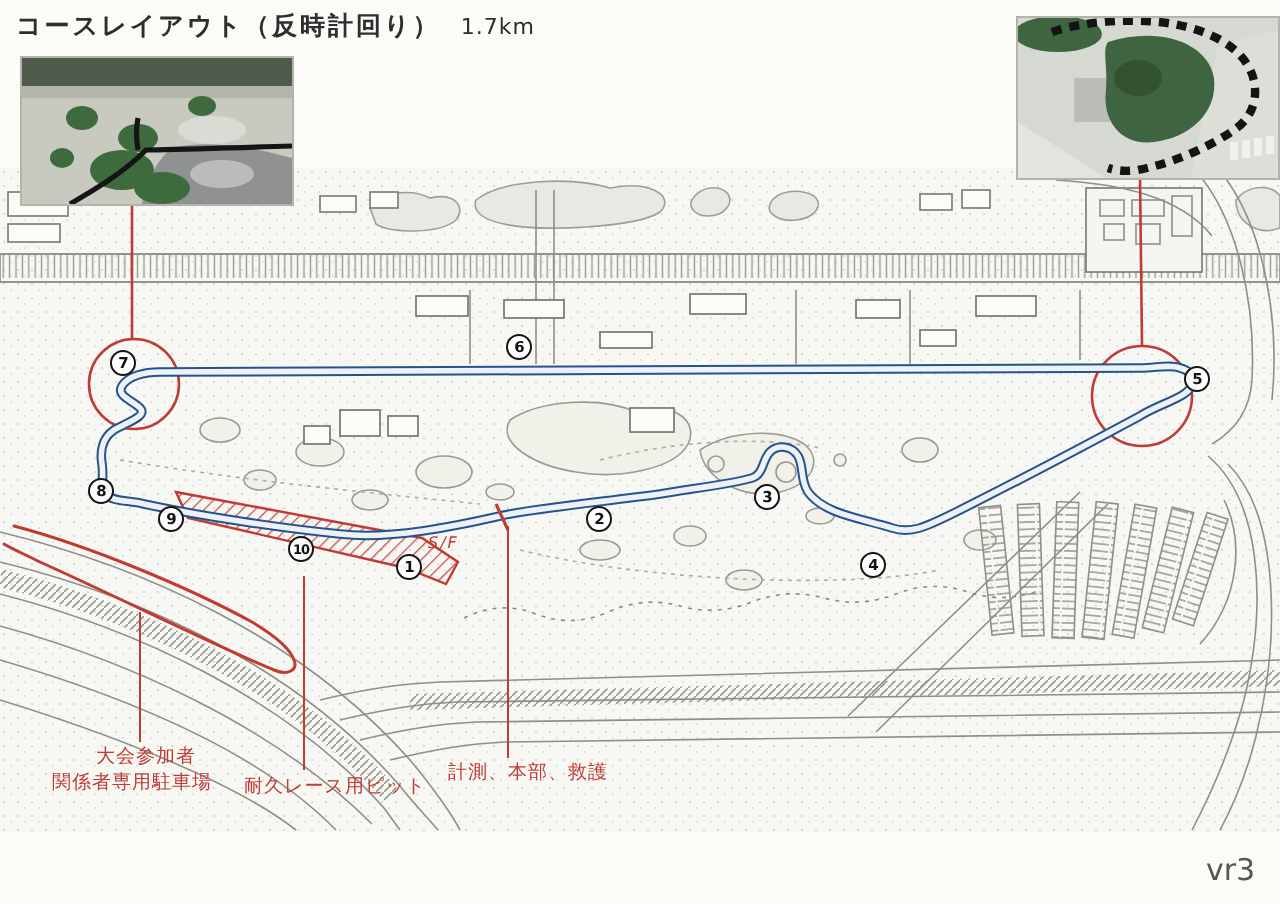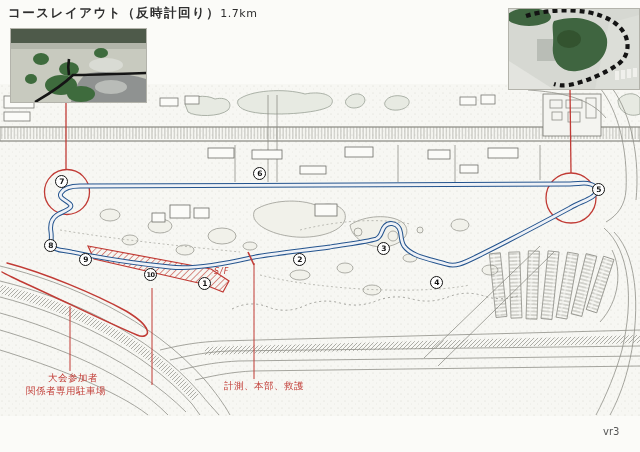--- a/index.html
+++ b/index.html
@@ -1,32 +1,32 @@
 <!DOCTYPE html>
 <html><head>
 <meta charset="utf-8">
 <style>
   html,body{margin:0;padding:0;background:#e9e9e6}
   .page{position:relative;width:640px;height:452px;background:#fbfbf8;overflow:hidden;
         font-family:"DejaVu Sans","Liberation Sans",sans-serif}
   .map-svg{position:absolute;left:0;top:0}
-  .title-row{position:absolute;left:8px;top:5px;display:flex;align-items:baseline;gap:0;color:#2e2e2e}
+  .title-row{position:absolute;left:8px;top:5px;display:flex;align-items:baseline;gap:10px;color:#2e2e2e}
   .title-main{font-size:12.5px;font-weight:600;letter-spacing:1.5px}
   .title-dist{font-size:11px;font-weight:400;letter-spacing:.5px}
   .photo{position:absolute;border:1px solid #b3b3ab}
   .photo-left{left:10px;top:28px;width:135px;height:73px}
   .photo-right{left:508px;top:8px;width:130px;height:80px}
   .marker{position:absolute;width:13px;height:13px;box-sizing:border-box;border:1.4px solid #141414;
           border-radius:50%;background:rgba(255,255,255,.93);display:flex;align-items:center;
           justify-content:center;font-size:7.5px;font-weight:700;color:#111;letter-spacing:-.5px}
   .red-label{position:absolute;color:#c13b35;font-size:9.5px;white-space:nowrap;letter-spacing:.5px}
   .sf-label{position:absolute;color:#c13b35;font-size:8px;font-weight:400;font-style:italic;letter-spacing:1px}
   .staff-note{position:absolute;left:14px;top:420px;font-size:10.5px;color:#222;
               border-bottom:1px solid #4a4a4a;padding:0 14px 2px 2px;letter-spacing:.5px}
-  .version{position:absolute;left:603px;top:426px;font-size:10px;color:#565656}
+  .version{position:absolute;left:603px;top:426px;font-size:15px;color:#565656}
 </style>
 </head>
 <body>
 
 <div class="page">
 
   <svg class="map-svg" width="640" height="452" viewBox="0 0 640 452">
     <defs>
       <pattern id="dots" width="7" height="7" patternUnits="userSpaceOnUse">
         <circle cx="2" cy="2" r="0.55" fill="#b9b9b2"></circle>
@@ -249,17 +249,18 @@
   <div class="marker" style="left:592px;top:183px">5</div>
   <div class="marker" style="left:253px;top:167px">6</div>
   <div class="marker" style="left:55px;top:175px">7</div>
   <div class="marker" style="left:44px;top:239px">8</div>
   <div class="marker" style="left:79px;top:253px">9</div>
   <div class="marker" style="left:144px;top:268px;font-size:6.5px">10</div>
 
   <div class="sf-label" style="left:214px;top:267px">S/F</div>
   <div class="red-label" style="left:48px;top:372px">大会参加者</div>
   <div class="red-label" style="left:26px;top:385px">関係者専用駐車場</div>
+  <div class="red-label" style="left:122px;top:387px">耐久レース用ピット</div>
   <div class="red-label" style="left:224px;top:380px">計測、本部、救護</div>
 
   <div class="version">vr3</div>
 
 </div>
 
 </body></html>

